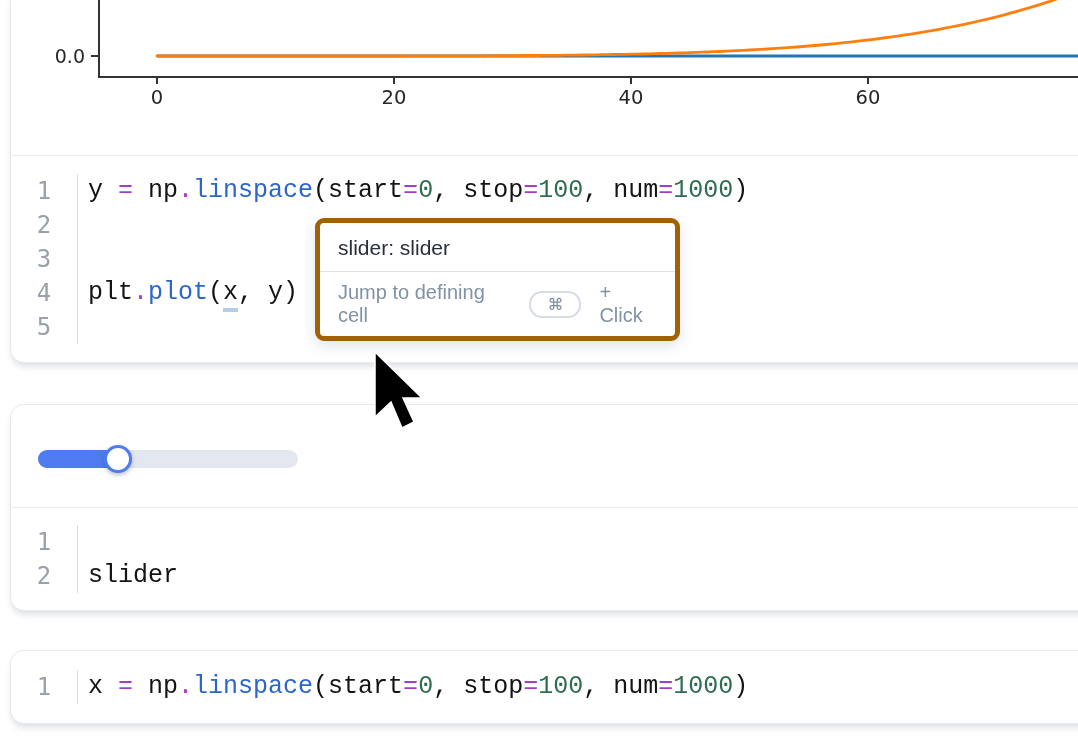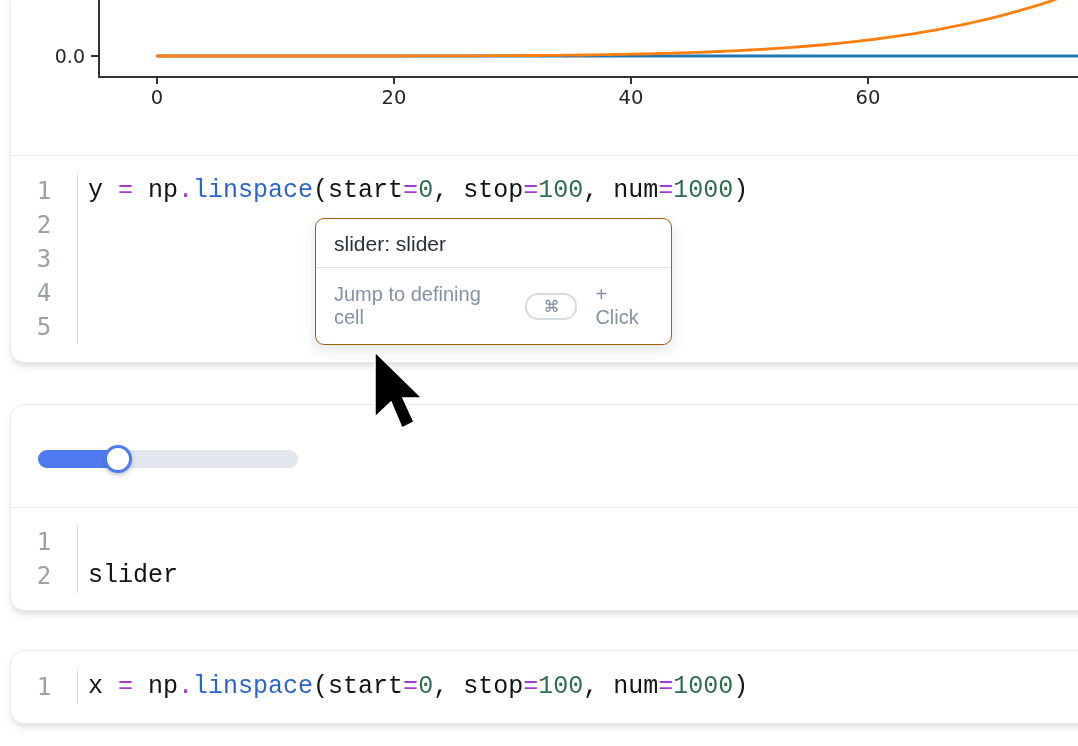--- a/index.html
+++ b/index.html
@@ -26,25 +26,25 @@
   .to{color:#a43ad2}
   .tf{color:#2b66cc}
   .tn{color:#2e6d4f}
   .tu{color:#141414;display:inline-block;border-bottom:4px solid #b6cee2;line-height:30px;}
   .pad1{padding:18px 0;}
   .pad2{padding:17px 0;}
   .pad3{padding:19px 0;}
 
   
   .tooltip{position:absolute;left:315px;top:218px;width:355px;background:#fff;
-    border:1px solid #a16207;border-radius:9px;box-shadow:0 5px 14px rgba(90,100,120,.18);
+    border:5px solid #a16207;border-radius:9px;box-shadow:0 5px 14px rgba(90,100,120,.18);
     z-index:20;}
   .tt-title{padding:13px 18px 11px 18px;font-size:21px;color:#27303c;}
   .tt-foot{display:flex;align-items:center;gap:18px;border-top:1px solid #dde3ea;
-    padding:15px 18px;font-size:20px;color:#8292a6;}
+    padding:9px 18px;font-size:20px;color:#8292a6;}
   .kbd{display:inline-block;border:2px solid #d6dce4;border-radius:13px;background:#fff;
     min-width:26px;text-align:center;padding:1px 11px;font-size:16px;color:#7c8ca0;line-height:21px;}
 
   
   .out-slider{position:relative;height:102px;border-radius:13px 13px 0 0;}
   .sl-track{position:absolute;left:27px;top:45px;width:260px;height:18px;background:#e3e7f0;
     border-radius:9px;cursor:pointer;}
   .sl-fill{position:absolute;left:0;top:0;height:18px;background:#4e7cf0;border-radius:9px 0 0 9px;}
   .sl-thumb{position:absolute;top:-5px;width:22px;height:22px;background:#fff;
     border:3px solid #4e7cf0;border-radius:50%;box-shadow:0 2px 4px rgba(60,70,90,.35);cursor:grab;}
@@ -73,21 +73,21 @@
           <text x="857" y="117" text-anchor="middle" font-size="19.5" fill="#262626" font-family="DejaVu Sans, sans-serif">60</text>
           <polyline points="146,69 1108,69" fill="none" stroke="#1f77b4" stroke-width="2.8"></polyline>
           <polyline points="146.0,69.0 151.9,69.0 157.8,69.0 163.8,69.0 169.7,69.0 175.6,69.0 181.6,69.0 187.5,69.0 193.4,69.0 199.3,69.0 205.3,69.0 211.2,69.0 217.1,69.0 223.0,69.0 228.9,69.0 234.9,69.0 240.8,69.0 246.7,69.0 252.6,69.0 258.6,69.0 264.5,69.0 270.4,69.0 276.4,69.0 282.3,69.0 288.2,69.0 294.1,69.0 300.0,69.0 306.0,69.0 311.9,69.0 317.8,69.0 323.8,69.0 329.7,69.0 335.6,69.0 341.5,69.0 347.4,69.0 353.4,69.0 359.3,69.0 365.2,69.0 371.1,69.0 377.1,69.0 383.0,69.0 388.9,69.0 394.9,68.9 400.8,68.9 406.7,68.9 412.6,68.9 418.6,68.9 424.5,68.9 430.4,68.9 436.3,68.9 442.3,68.9 448.2,68.8 454.1,68.8 460.0,68.8 465.9,68.8 471.9,68.8 477.8,68.7 483.7,68.7 489.6,68.7 495.6,68.7 501.5,68.6 507.4,68.6 513.3,68.5 519.3,68.5 525.2,68.5 531.1,68.4 537.0,68.4 543.0,68.3 548.9,68.3 554.8,68.2 560.8,68.1 566.7,68.1 572.6,68.0 578.5,67.9 584.5,67.8 590.4,67.7 596.3,67.6 602.2,67.5 608.1,67.4 614.1,67.3 620.0,67.2 625.9,67.1 631.8,67.0 637.8,66.8 643.7,66.7 649.6,66.5 655.5,66.4 661.5,66.2 667.4,66.0 673.3,65.8 679.3,65.6 685.2,65.4 691.1,65.2 697.0,65.0 702.9,64.7 708.9,64.5 714.8,64.2 720.7,63.9 726.6,63.6 732.6,63.3 738.5,63.0 744.4,62.7 750.4,62.4 756.3,62.0 762.2,61.6 768.1,61.2 774.0,60.8 780.0,60.4 785.9,60.0 791.8,59.5 797.8,59.0 803.7,58.5 809.6,58.0 815.5,57.5 821.4,56.9 827.4,56.3 833.3,55.7 839.2,55.1 845.1,54.4 851.1,53.7 857.0,53.0 862.9,52.3 868.9,51.5 874.8,50.7 880.7,49.9 886.6,49.1 892.5,48.2 898.5,47.3 904.4,46.4 910.3,45.4 916.3,44.4 922.2,43.3 928.1,42.3 934.0,41.2 939.9,40.0 945.9,38.8 951.8,37.6 957.7,36.3 963.6,35.0 969.6,33.7 975.5,32.3 981.4,30.8 987.4,29.4 993.3,27.8 999.2,26.2 1005.1,24.6 1011.0,22.9 1017.0,21.2 1022.9,19.4 1028.8,17.6 1034.8,15.7 1040.7,13.8 1046.6,11.7 1052.5,9.7 1058.4,7.6 1064.4,5.4 1070.3,3.1 1076.2,0.8 1082.2,-1.6 1088.1,-4.0 1094.0,-6.5 1099.9,-9.1 1105.8,-11.8 1111.8,-14.5 1117.7,-17.3 1123.6,-20.2 1129.5,-23.1" fill="none" stroke="#ff7f0e" stroke-width="2.8" stroke-linejoin="round" stroke-linecap="round"></polyline>
         </svg>
     </div>
     <div class="cell-divider"></div>
     <div class="code pad1">
         <div class="cl"><span class="ln">1</span><span class="lc"><span class="tv">y </span><span class="to">=</span><span class="tv"> np</span><span class="to">.</span><span class="tf">linspace</span><span class="tv">(start</span><span class="to">=</span><span class="tn">0</span><span class="tv">, stop</span><span class="to">=</span><span class="tn">100</span><span class="tv">, num</span><span class="to">=</span><span class="tn">1000</span><span class="tv">)</span></span></div>
         <div class="cl"><span class="ln">2</span><span class="lc"></span></div>
         <div class="cl"><span class="ln">3</span><span class="lc"></span></div>
-        <div class="cl"><span class="ln">4</span></div>
+        <div class="cl"><span class="ln">4</span><span class="lc"><span class="tv">plt</span><span class="to">.</span><span class="tf">plot</span><span class="tv">(</span><span class="tu">x</span><span class="tv">, y)</span></span></div>
         <div class="cl"><span class="ln">5</span></div>
       </div>
   </section>
 
   <div class="tooltip">
     <div class="tt-title">slider: slider</div>
     <div class="tt-foot">
       <span>Jump to defining cell</span>
       <span class="kbd">⌘</span>
       <span>+ Click</span>

